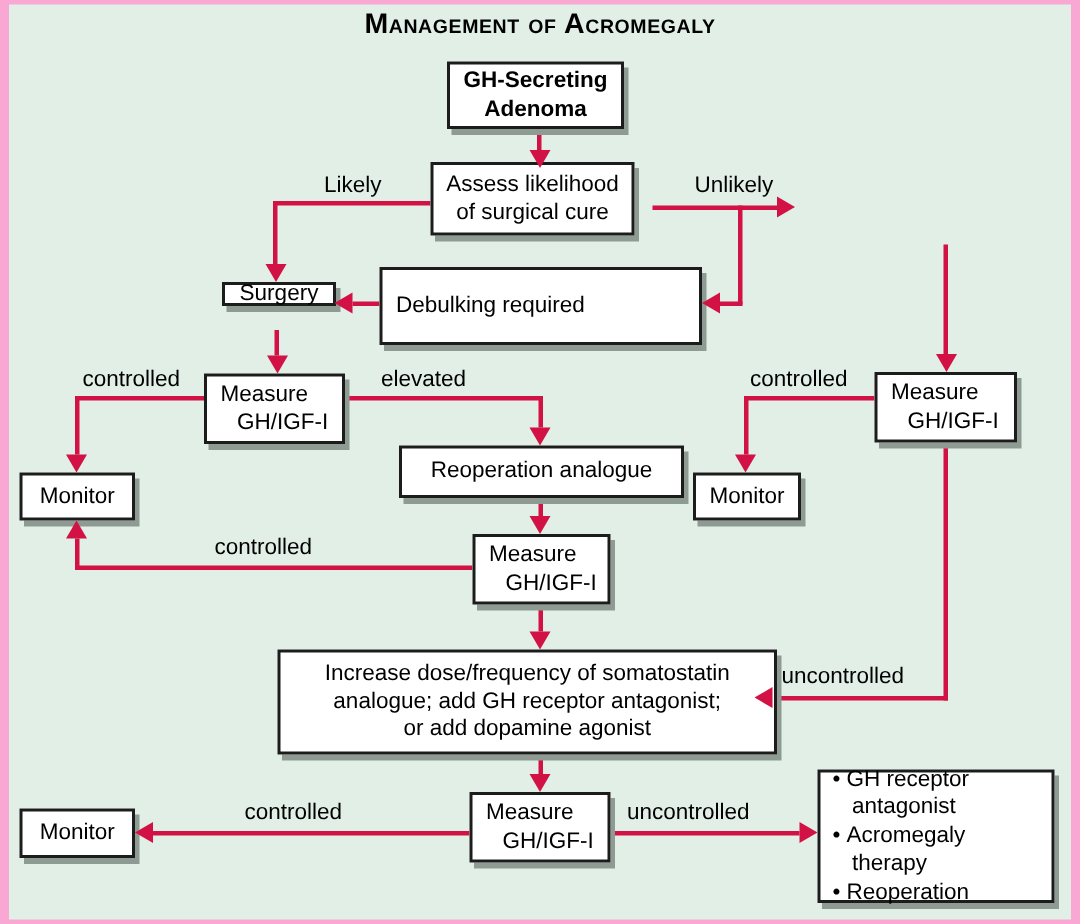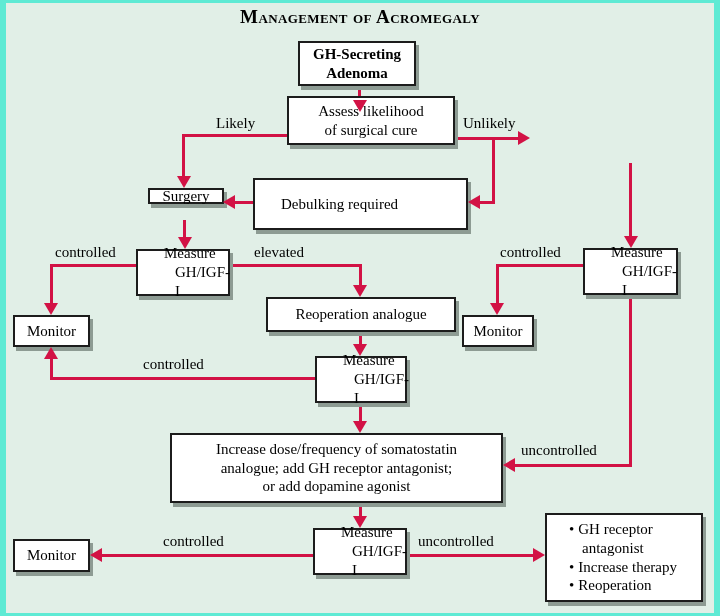--- a/index.html
+++ b/index.html
@@ -8,22 +8,22 @@
     --box-fill: #ffffff;
     --box-border: #1c1c1c;
     --box-shadow: #8d9b93;
     --text: #000000;
   }
   html, body { margin: 0; padding: 0; background: #ffffff; }
   .canvas {
     position: relative;
     width: 720px;
     height: 616px;
-    background: #5eead4;
-    font-family: Liberation Serif, serif;
+    background: #f9a8d4;
+    font-family: Liberation Sans, sans-serif;
     color: var(--text);
     overflow: hidden;
   }
   .panel {
     position: absolute;
     left: 6px; top: 3px; right: 6px; bottom: 3px;
     background: var(--bg);
     z-index: 0;
   }
   .title {
@@ -44,24 +44,24 @@
     box-shadow: 3px 4px 0 var(--box-shadow);
     font-size: 15px;
     line-height: 1.25;
     display: flex;
     flex-direction: column;
     justify-content: center;
     z-index: 2;
     padding: 2px 6px;
   }
   .node.center { align-items: center; text-align: center; }
-  .node.hang   { align-items: flex-start; text-align: left; padding-left: 26px; }
+  .node.hang   { align-items: flex-start; text-align: left; padding-left: 9px; }
   .node .line-indent { padding-left: 11px; }
   .node.bold { font-weight: bold; }
-  .node.bullets { align-items: flex-start; text-align: left; padding-left: 22px; }
+  .node.bullets { align-items: flex-start; text-align: left; padding-left: 8px; }
   .opt-item { padding-left: 13px; text-indent: -13px; }
   .bullet-glyph { margin-right: 4px; }
   .hl { position: absolute; height: 3px; background: var(--arrow); z-index: 1; }
   .vl { position: absolute; width: 3px;  background: var(--arrow); z-index: 1; }
   .ar { position: absolute; width: 0; height: 0; border-style: solid; z-index: 3; }
   .ar-down  { border-left: 7px solid transparent; border-right: 7px solid transparent; border-top: 12px solid var(--arrow); border-bottom: 0; }
   .ar-up    { border-left: 7px solid transparent; border-right: 7px solid transparent; border-bottom: 12px solid var(--arrow); border-top: 0; }
   .ar-left  { border-top: 7px solid transparent; border-bottom: 7px solid transparent; border-right: 12px solid var(--arrow); border-left: 0; }
   .ar-right { border-top: 7px solid transparent; border-bottom: 7px solid transparent; border-left: 12px solid var(--arrow); border-right: 0; }
   .elabel { position: absolute; font-size: 15px; z-index: 3; white-space: nowrap; }
@@ -139,21 +139,21 @@
   <div class="elabel" style="left:143px;top:356px;">controlled</div>
   <div class="elabel" style="left:521px;top:442px;">uncontrolled</div>
   <div class="elabel" style="left:163px;top:533px;">controlled</div>
   <div class="elabel" style="left:418px;top:533px;">uncontrolled</div>
 
   <div class="node center bold" style="left:298px;top:41px;width:118px;height:45px;">
     <div>GH-Secreting</div>
     <div>Adenoma</div>
   </div>
 
-  <div class="node center" style="left:287px;top:96px;width:168px;height:49px;">
+  <div class="node center" style="left:287px;top:108px;width:136px;height:49px;">
     <div>Assess likelihood</div>
     <div>of surgical cure</div>
   </div>
 
 
   <div class="node hang" style="left:253px;top:178px;width:215px;height:52px;">
     <div>Debulking required</div>
   </div>
 
   <div class="node center" style="left:148px;top:188px;width:76px;height:16px;">
@@ -180,33 +180,33 @@
 
   <div class="node hang" style="left:583px;top:248px;width:95px;height:47px;">
     <div>Measure</div>
     <div class="line-indent">GH/IGF-I</div>
   </div>
 
   <div class="node center" style="left:462px;top:315px;width:72px;height:32px;">
     <div>Monitor</div>
   </div>
 
-  <div class="node center" style="left:170px;top:433px;width:333px;height:70px;">
+  <div class="node center" style="left:185px;top:433px;width:333px;height:70px;">
     <div>Increase dose/frequency of somatostatin</div>
     <div>analogue; add GH receptor antagonist;</div>
     <div>or add dopamine agonist</div>
   </div>
 
   <div class="node hang" style="left:313px;top:528px;width:94px;height:47px;">
     <div>Measure</div>
     <div class="line-indent">GH/IGF-I</div>
   </div>
 
   <div class="node center" style="left:13px;top:539px;width:77px;height:33px;">
     <div>Monitor</div>
   </div>
 
   <div class="node bullets" style="left:545px;top:513px;width:158px;height:89px;">
     <div class="opt-item"><span class="bullet-glyph">•</span><span>GH receptor antagonist</span></div>
-    <div class="opt-item"><span class="bullet-glyph">•</span><span>Increase therapy</span></div>
+    <div class="opt-item"><span class="bullet-glyph">•</span><span>Acromegaly therapy</span></div>
     <div class="opt-item"><span class="bullet-glyph">•</span><span>Reoperation</span></div>
   </div>
 </div>
 
 </body></html>

